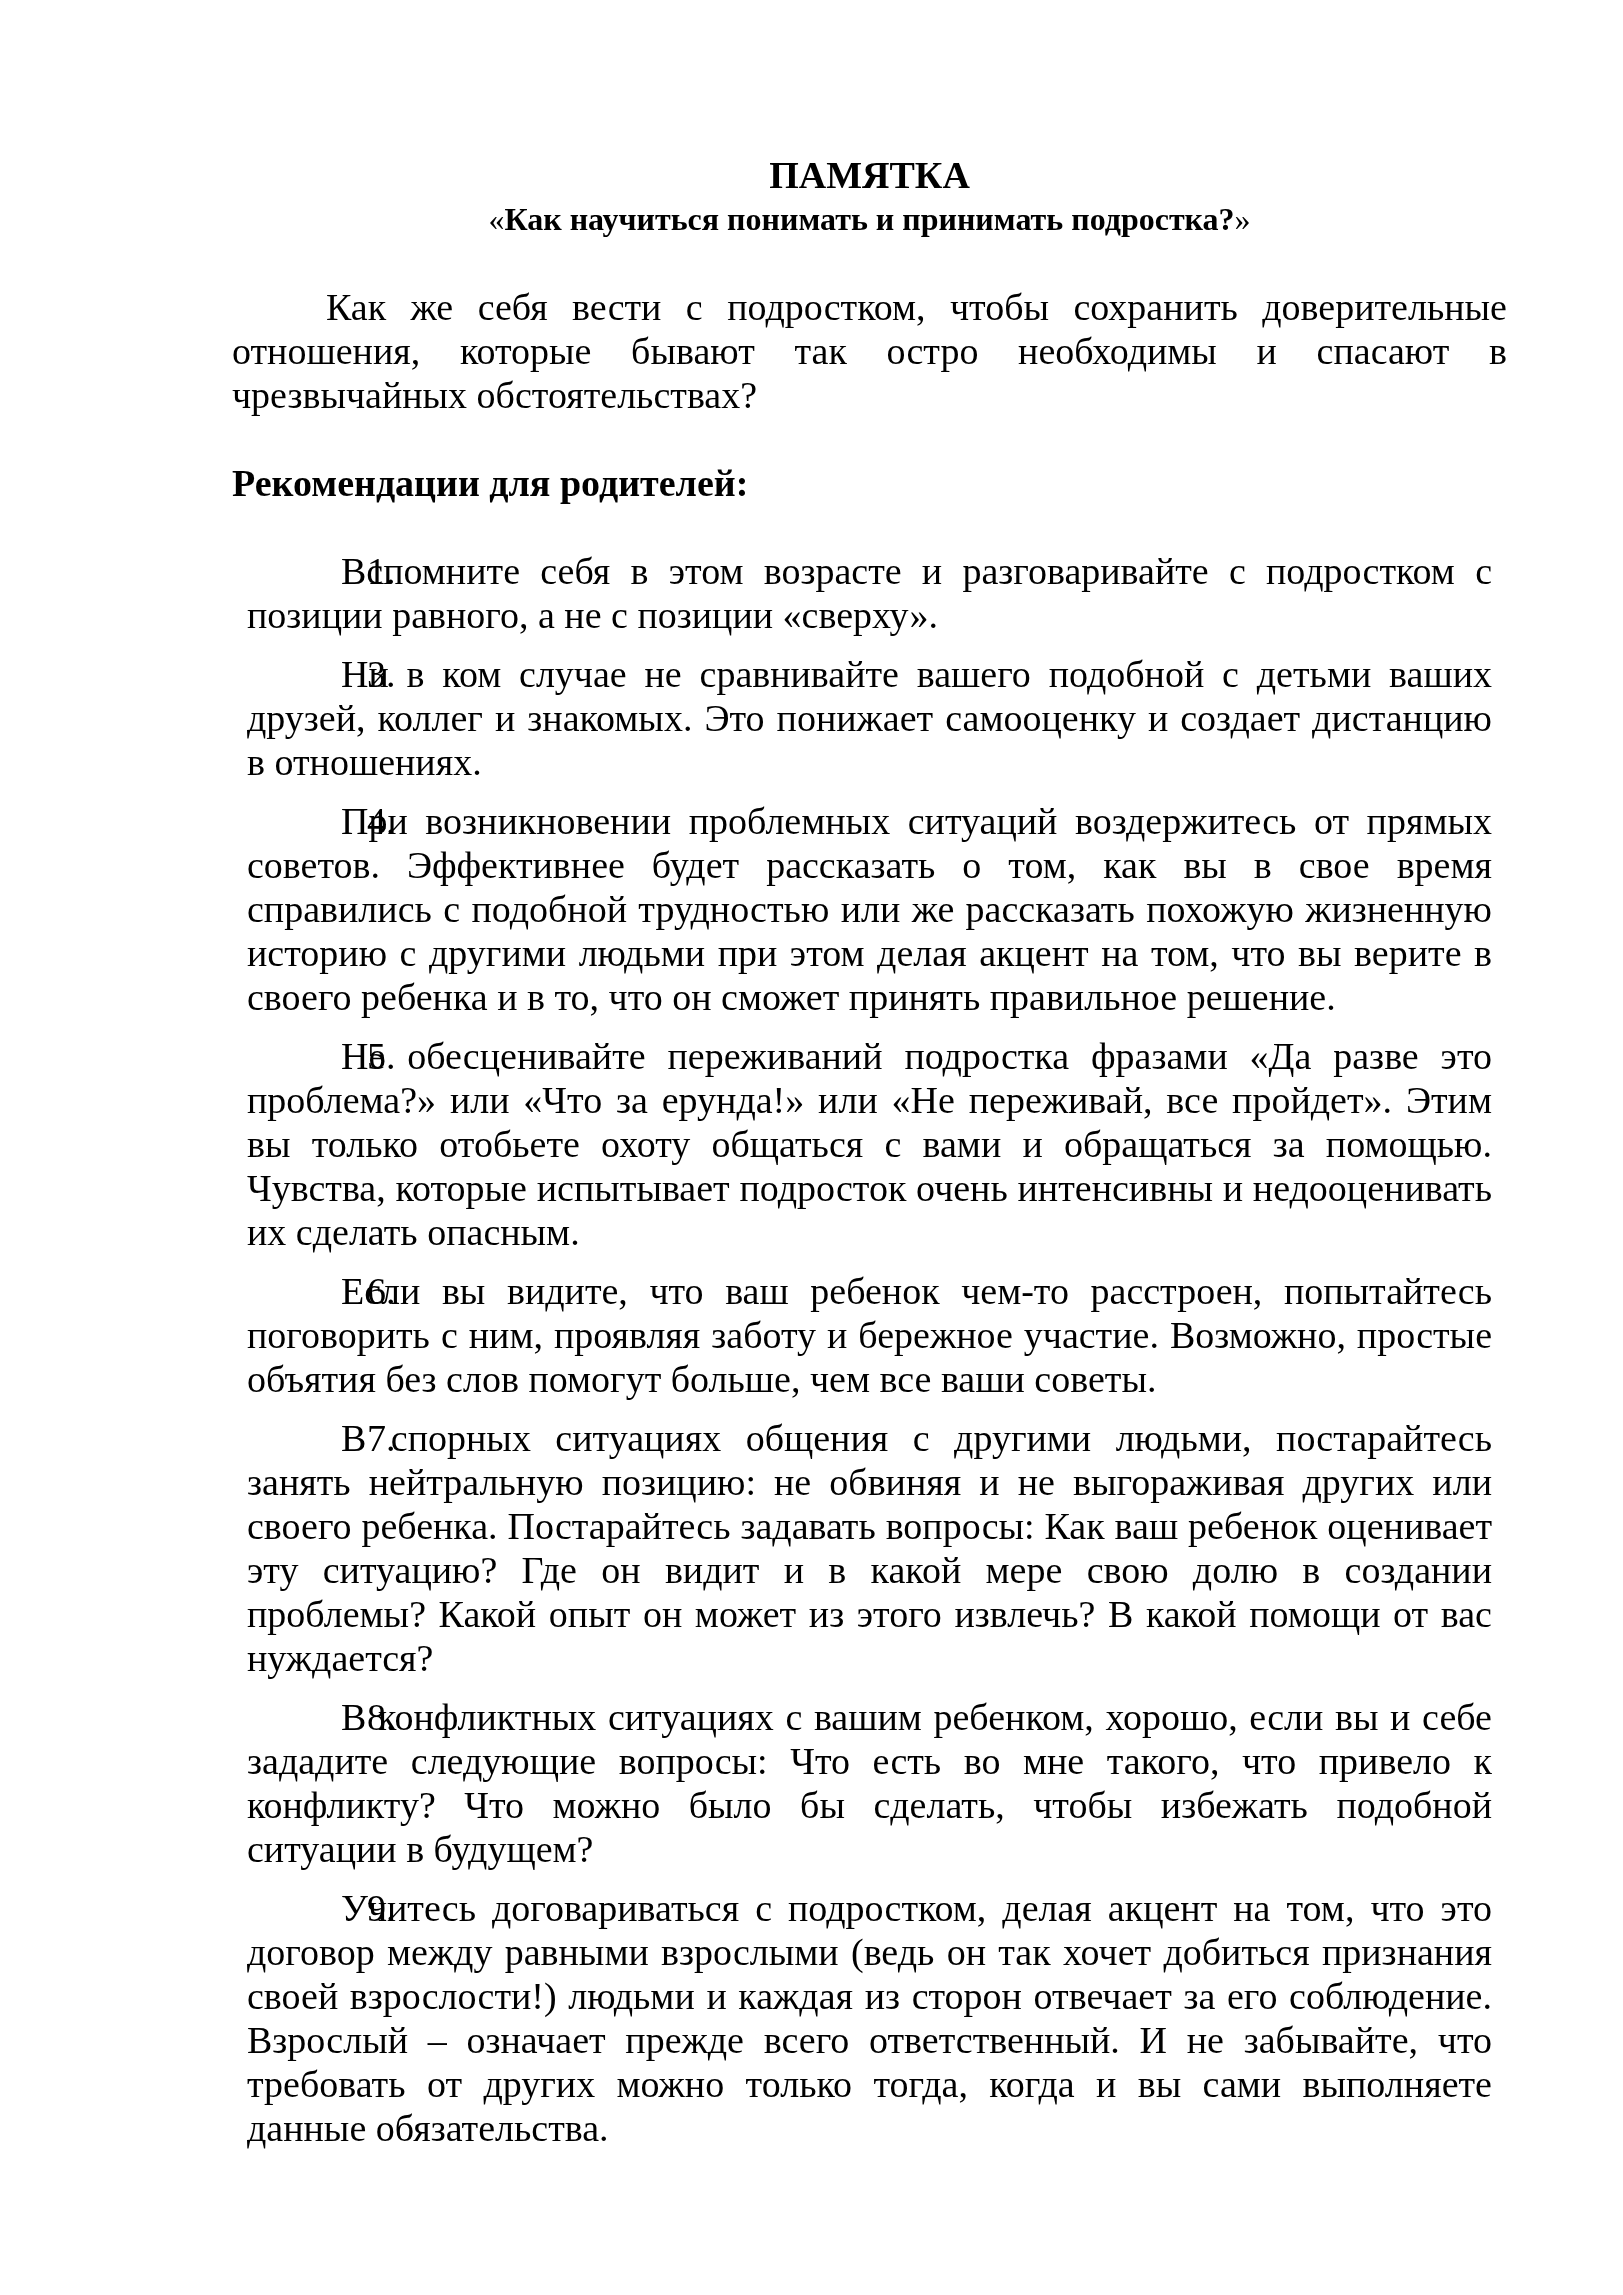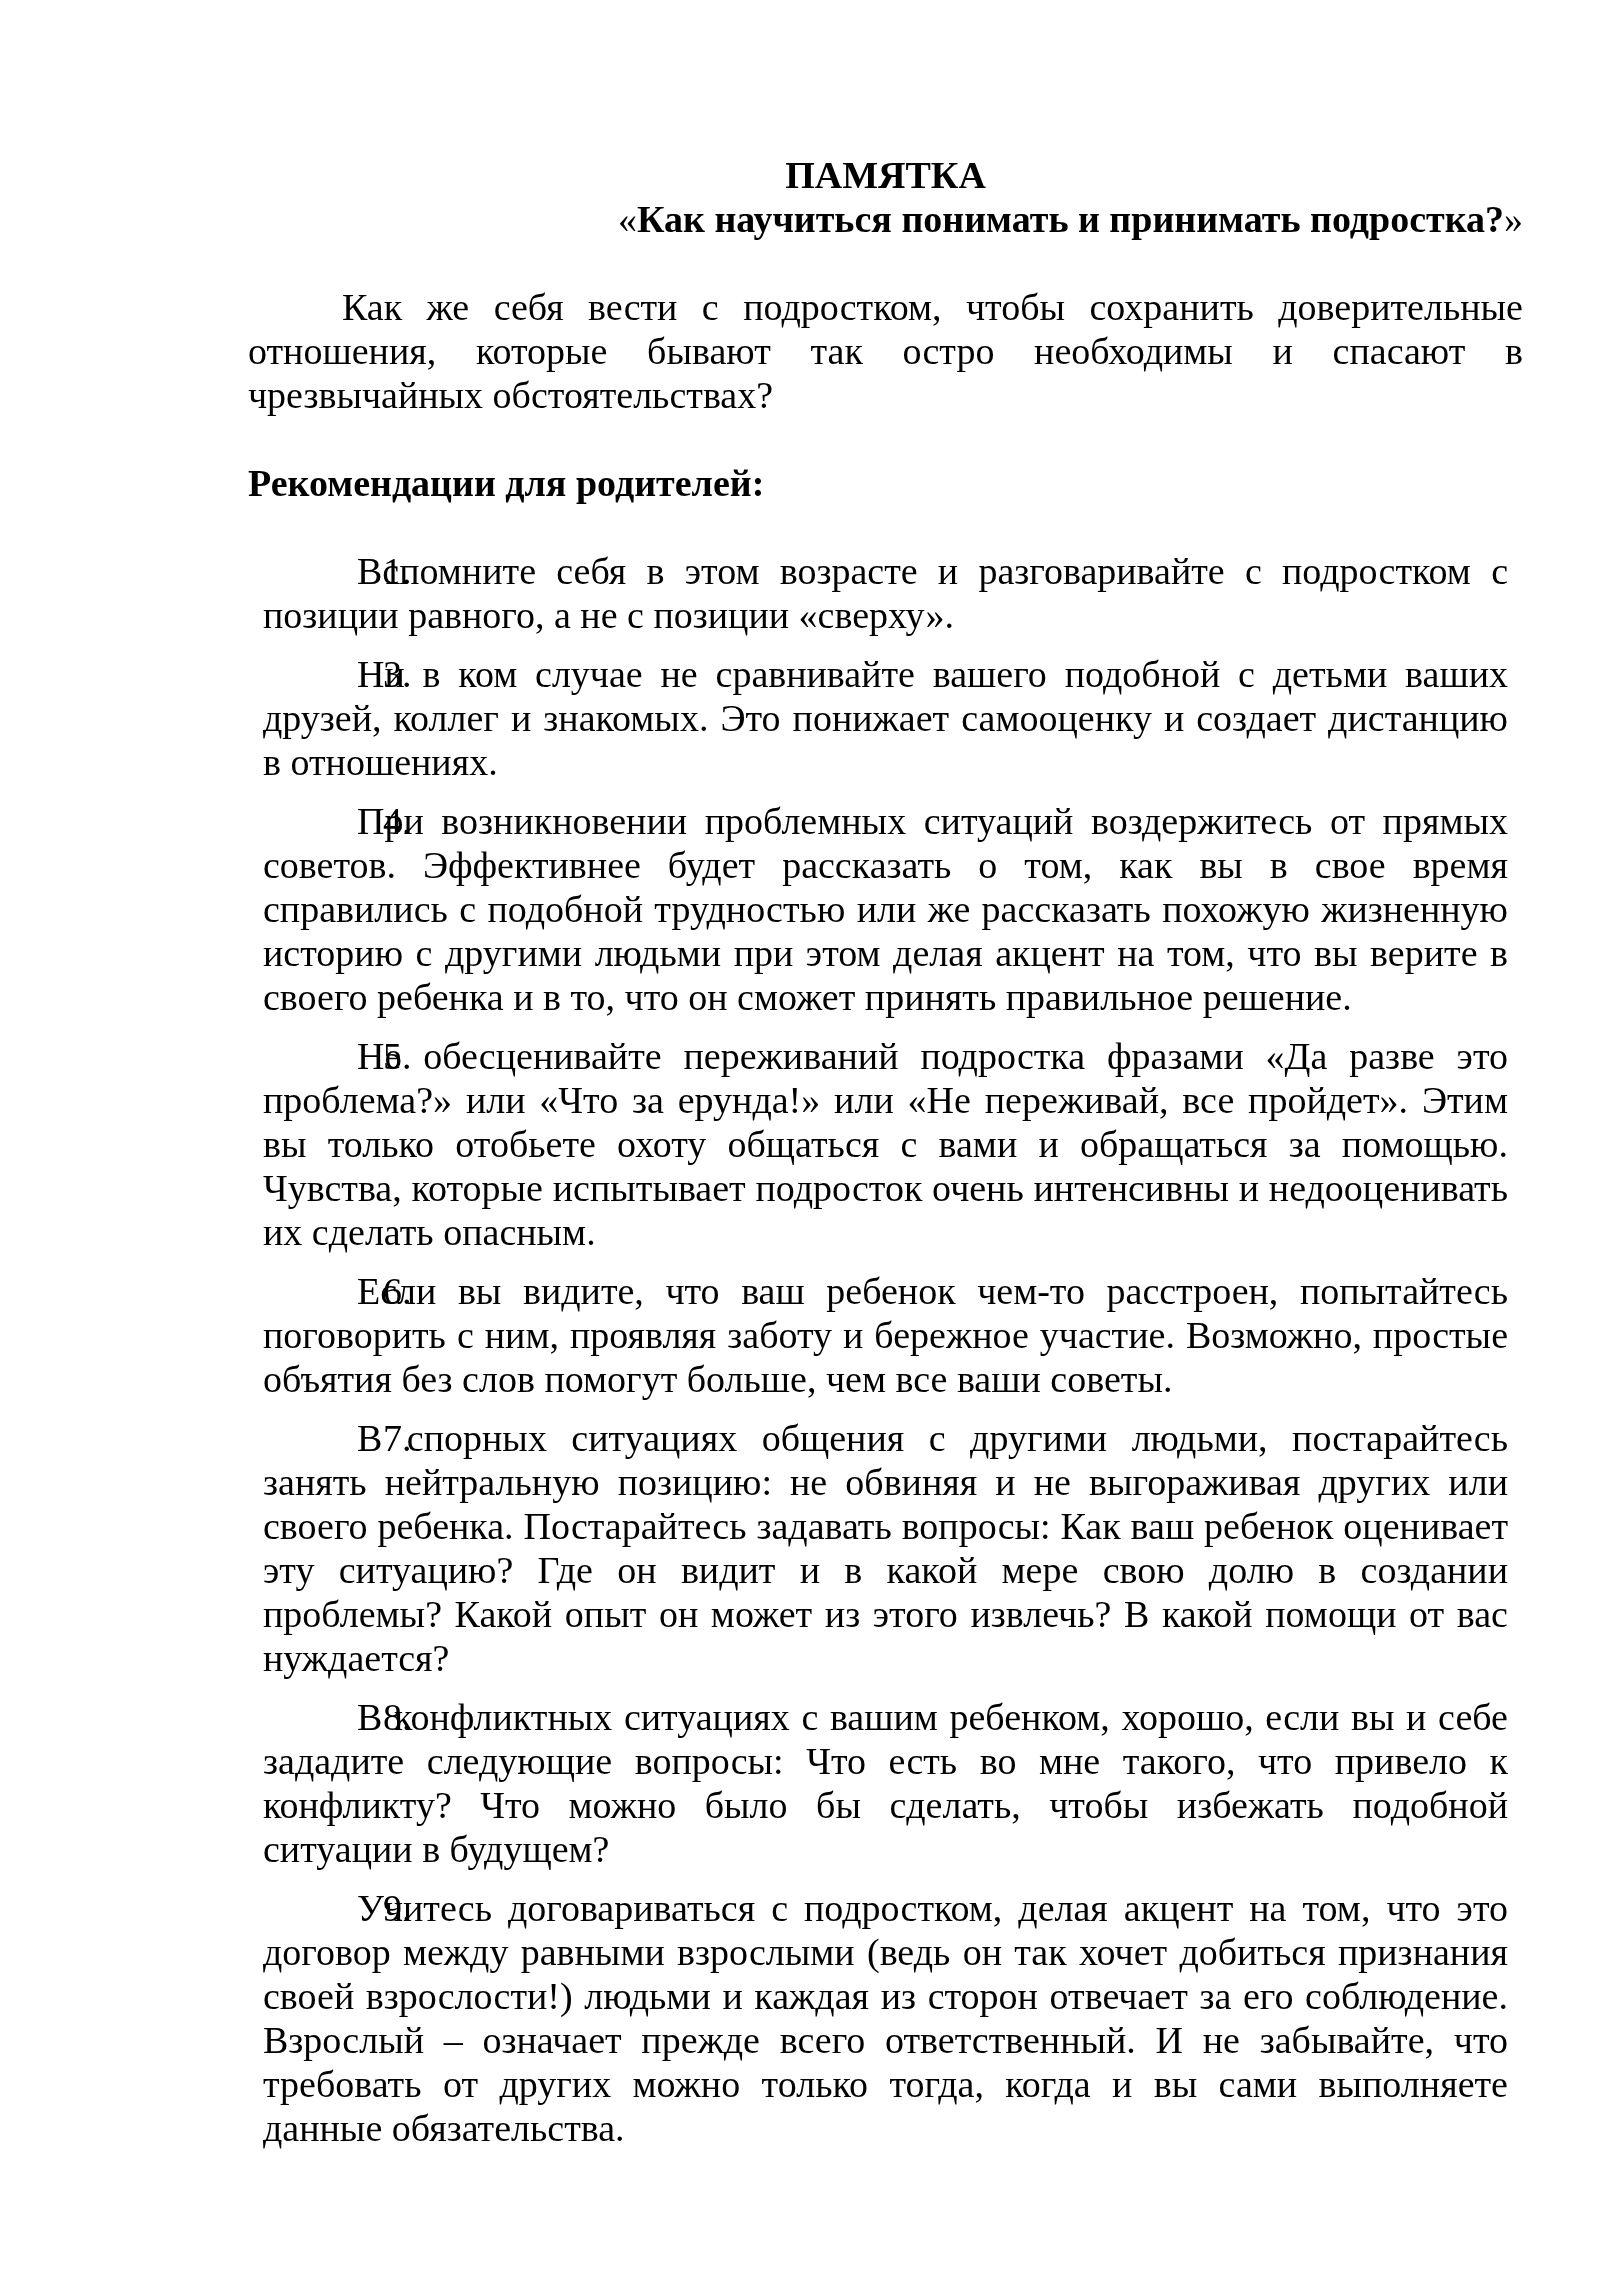--- a/index.html
+++ b/index.html
@@ -13,37 +13,37 @@
     height: 2295px;
     background: #ffffff;
     color: #000000;
     font-family: "Liberation Serif", "DejaVu Serif", serif;
     font-size: 38px;
     line-height: 44px;
     overflow: hidden;
   }
   .content {
     position: absolute;
-    left: 248px;
+    left: 232px;
     top: 153px;
     width: 1275px;
   }
   .title {
     margin: 0;
     font-size: 38px;
     line-height: 44px;
     font-weight: bold;
     text-align: center;
   }
   .subtitle {
     margin: 0 0 44px 0;
-    font-size: 38px;
+    font-size: 32px;
     line-height: 44px;
     font-weight: normal;
-    text-align: right;
+    text-align: center;
   }
   .subtitle .inner-bold {
     font-weight: bold;
   }
   .intro {
     margin: 0 0 44px 0;
     text-align: justify;
     text-indent: 94px;
   }
   .section-heading {

